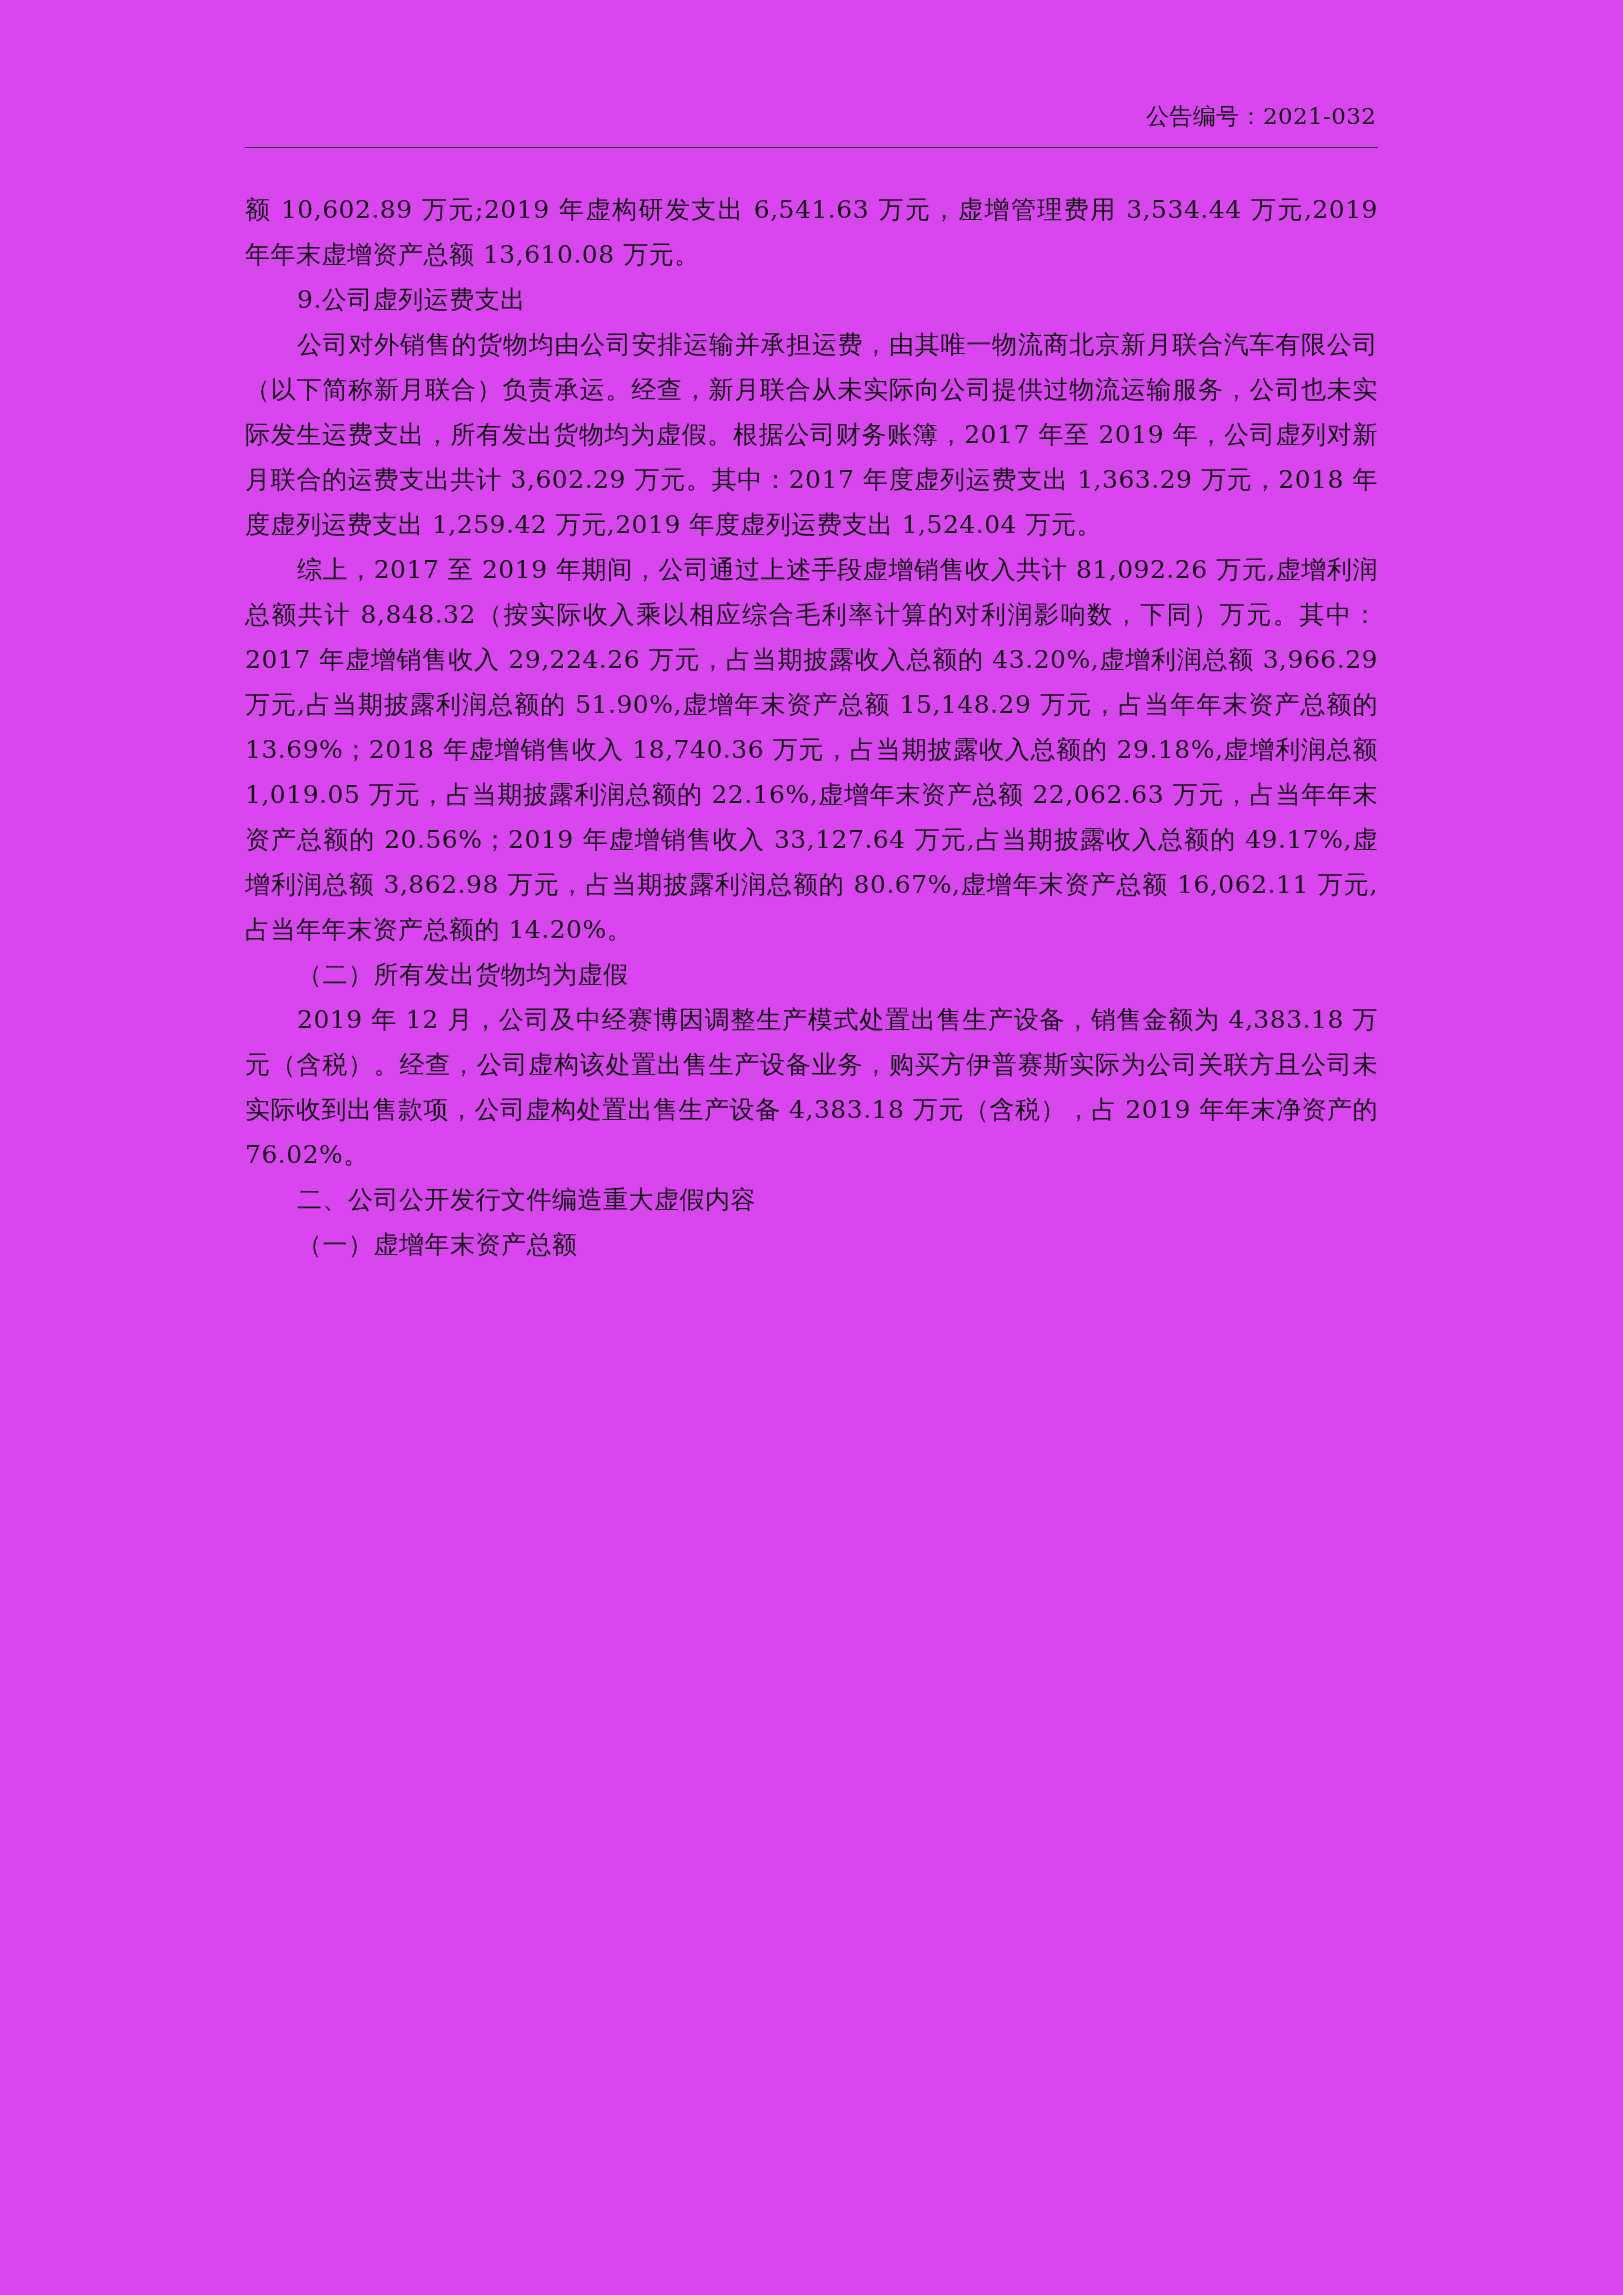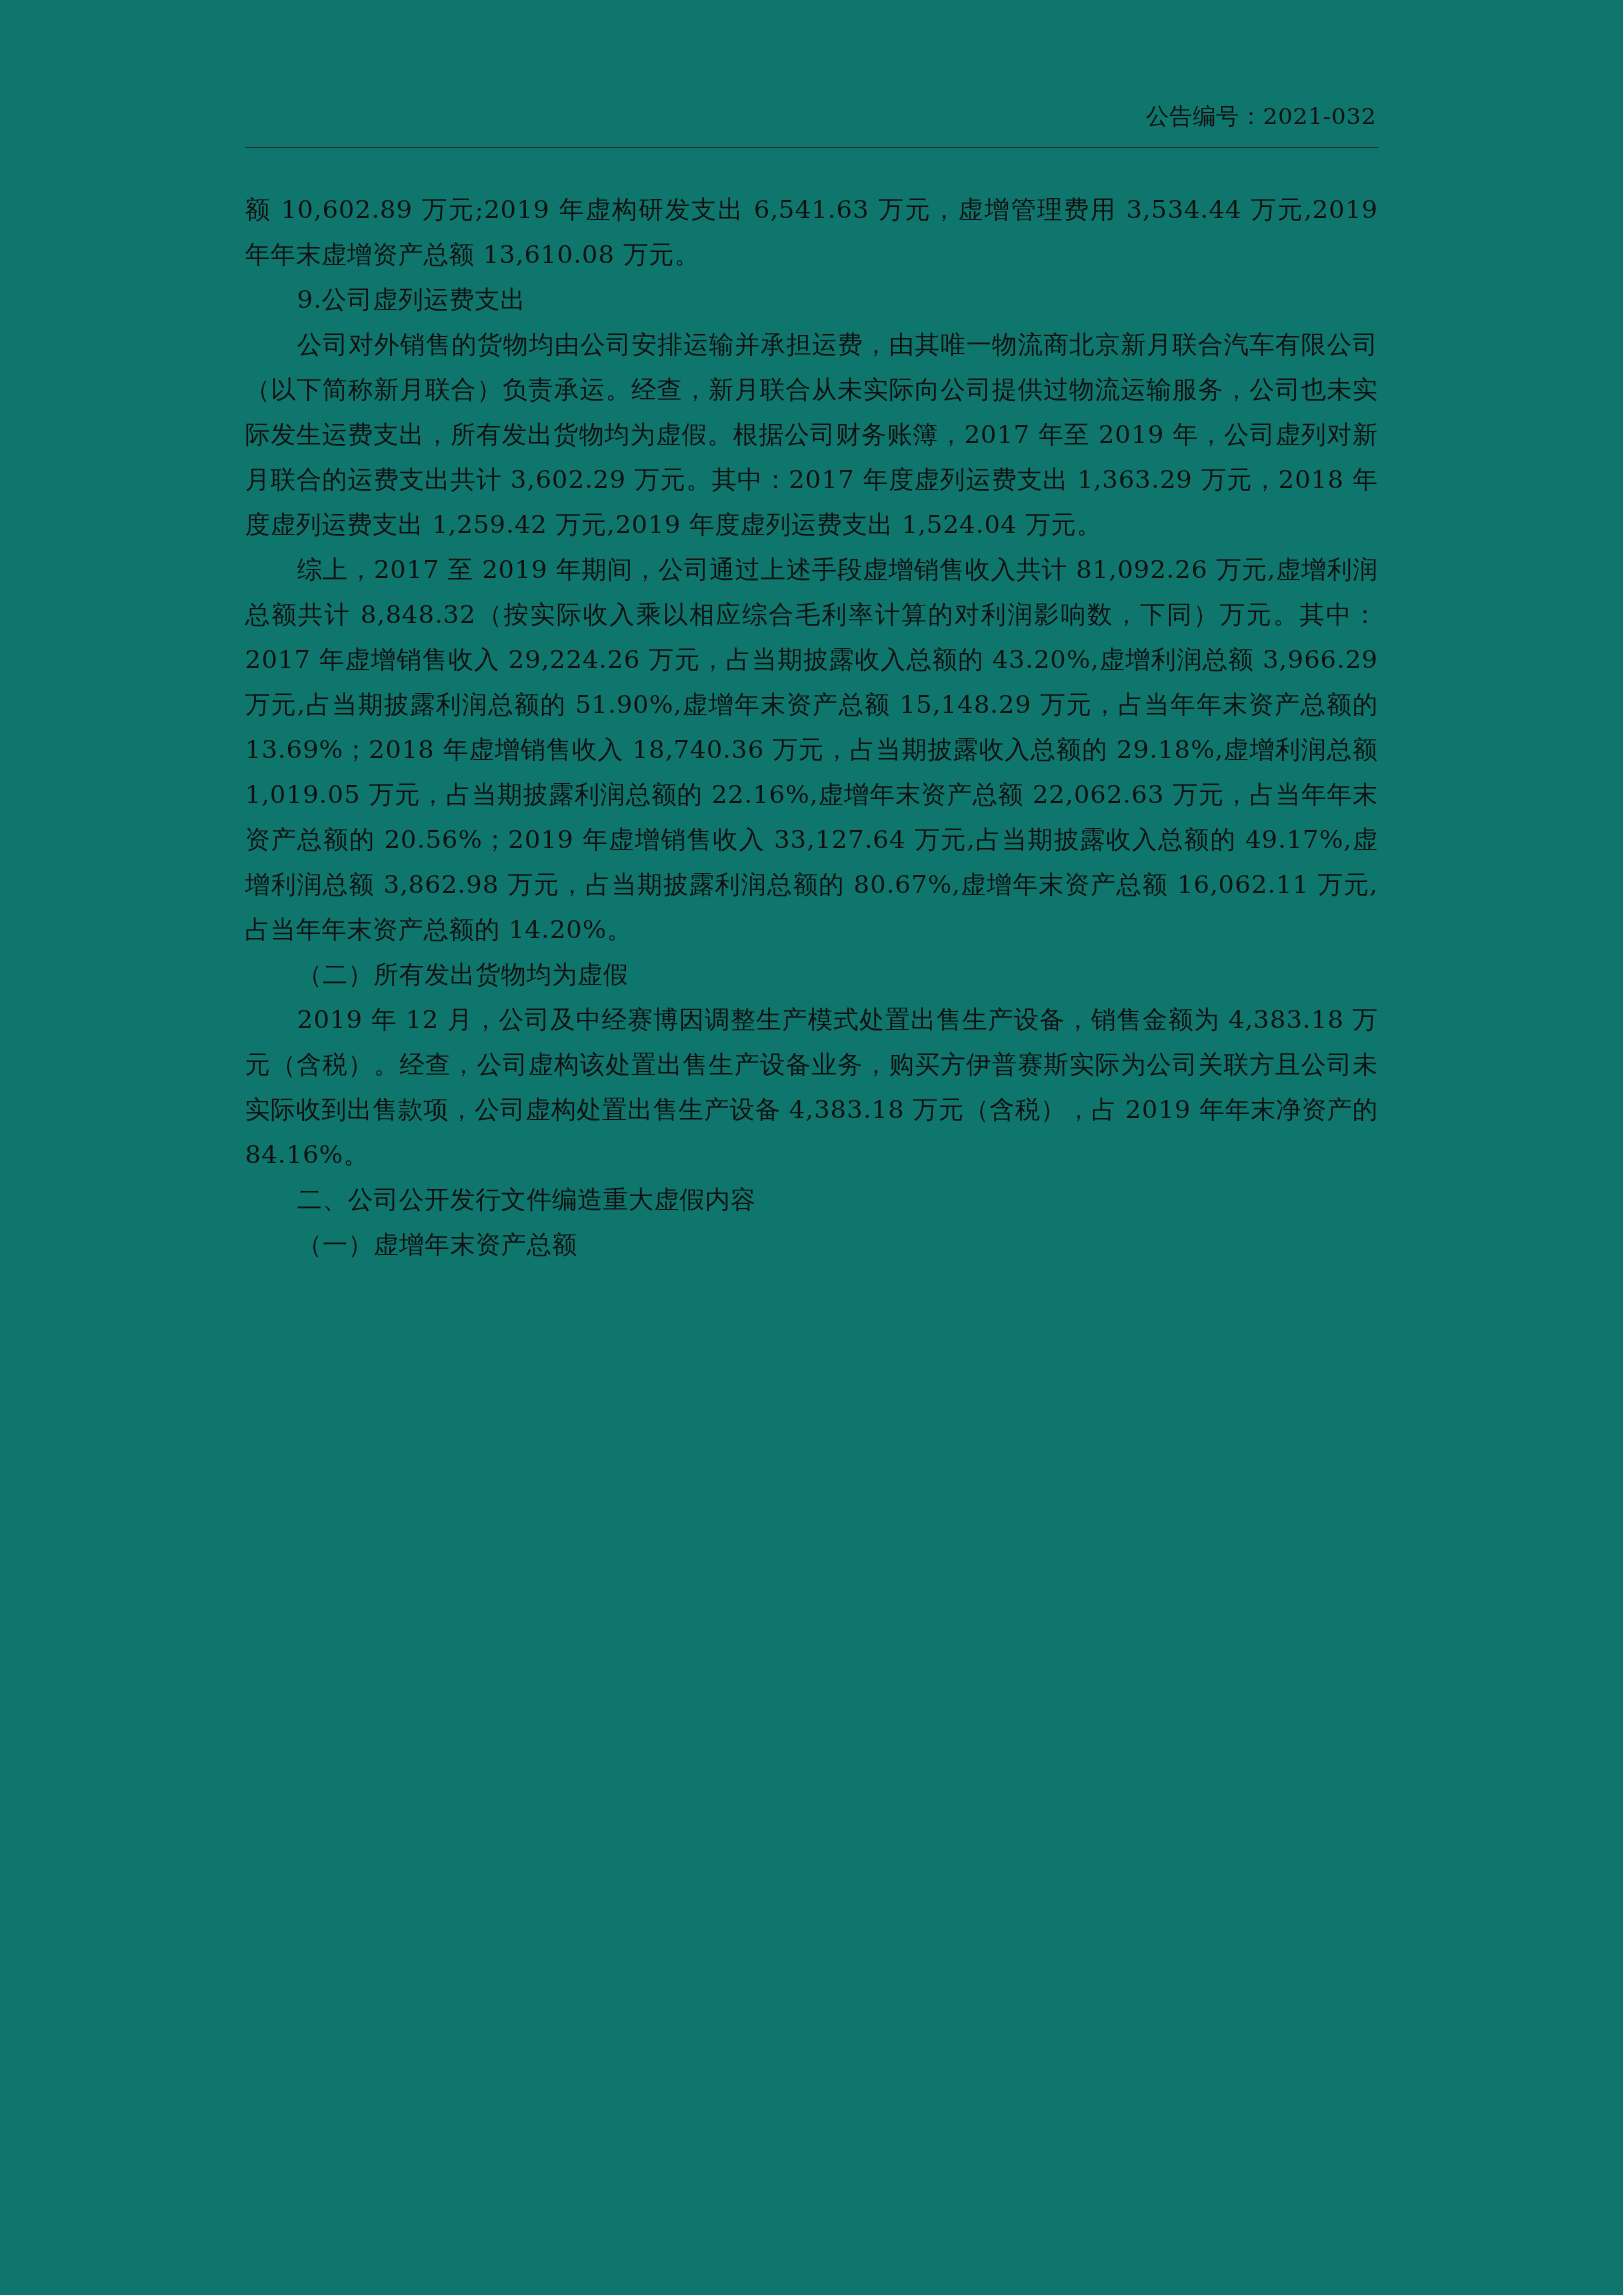--- a/index.html
+++ b/index.html
@@ -12,21 +12,21 @@
     min-height: 2295px;
     font-family: "DejaVu Serif", "Liberation Serif", serif;
     color: #1a1a1a;
   }
   .page {
     position: relative;
     width: 1623px;
     min-height: 2295px;
     box-sizing: border-box;
     padding: 101px 245px 101px 245px;
-    background: #0f766e;
+    background: #d946ef;
   }
   .header {
     text-align: right;
     font-size: 23px;
     letter-spacing: 0.4px;
     color: #111;
     padding-right: 1.7px;
     margin-bottom: 15px;
     font-family: "DejaVu Serif", "Liberation Serif", serif;
   }
@@ -59,19 +59,19 @@
 
   <div class="header">公告编号：2021-032</div>
   <hr class="header-rule">
 
   <div class="body-text">
     <p class="num">额 10,602.89 万元;2019 年虚构研发支出 6,541.63 万元，虚增管理费用 3,534.44 万元,2019 年年末虚增资产总额 13,610.08 万元。</p>
     <p class="indent">9.公司虚列运费支出</p>
     <p class="indent">公司对外销售的货物均由公司安排运输并承担运费，由其唯一物流商北京新月联合汽车有限公司（以下简称新月联合）负责承运。经查，新月联合从未实际向公司提供过物流运输服务，公司也未实际发生运费支出，所有发出货物均为虚假。根据公司财务账簿，2017 年至 2019 年，公司虚列对新月联合的运费支出共计 3,602.29 万元。其中：2017 年度虚列运费支出 1,363.29 万元，2018 年度虚列运费支出 1,259.42 万元,2019 年度虚列运费支出 1,524.04 万元。</p>
     <p class="indent">综上，2017 至 2019 年期间，公司通过上述手段虚增销售收入共计 81,092.26 万元,虚增利润总额共计 8,848.32（按实际收入乘以相应综合毛利率计算的对利润影响数，下同）万元。其中：2017 年虚增销售收入 29,224.26 万元，占当期披露收入总额的 43.20%,虚增利润总额 3,966.29 万元,占当期披露利润总额的 51.90%,虚增年末资产总额 15,148.29 万元，占当年年末资产总额的 13.69%；2018 年虚增销售收入 18,740.36 万元，占当期披露收入总额的 29.18%,虚增利润总额 1,019.05 万元，占当期披露利润总额的 22.16%,虚增年末资产总额 22,062.63 万元，占当年年末资产总额的 20.56%；2019 年虚增销售收入 33,127.64 万元,占当期披露收入总额的 49.17%,虚增利润总额 3,862.98 万元，占当期披露利润总额的 80.67%,虚增年末资产总额 16,062.11 万元,占当年年末资产总额的 14.20%。</p>
     <p class="indent">（二）所有发出货物均为虚假</p>
-    <p class="indent">2019 年 12 月，公司及中经赛博因调整生产模式处置出售生产设备，销售金额为 4,383.18 万元（含税）。经查，公司虚构该处置出售生产设备业务，购买方伊普赛斯实际为公司关联方且公司未实际收到出售款项，公司虚构处置出售生产设备 4,383.18 万元（含税），占 2019 年年末净资产的 84.16%。</p>
+    <p class="indent">2019 年 12 月，公司及中经赛博因调整生产模式处置出售生产设备，销售金额为 4,383.18 万元（含税）。经查，公司虚构该处置出售生产设备业务，购买方伊普赛斯实际为公司关联方且公司未实际收到出售款项，公司虚构处置出售生产设备 4,383.18 万元（含税），占 2019 年年末净资产的 76.02%。</p>
     <p class="indent">二、公司公开发行文件编造重大虚假内容</p>
     <p class="indent">（一）虚增年末资产总额</p>
   </div>
 
 </div>
 
 
 </body></html>

